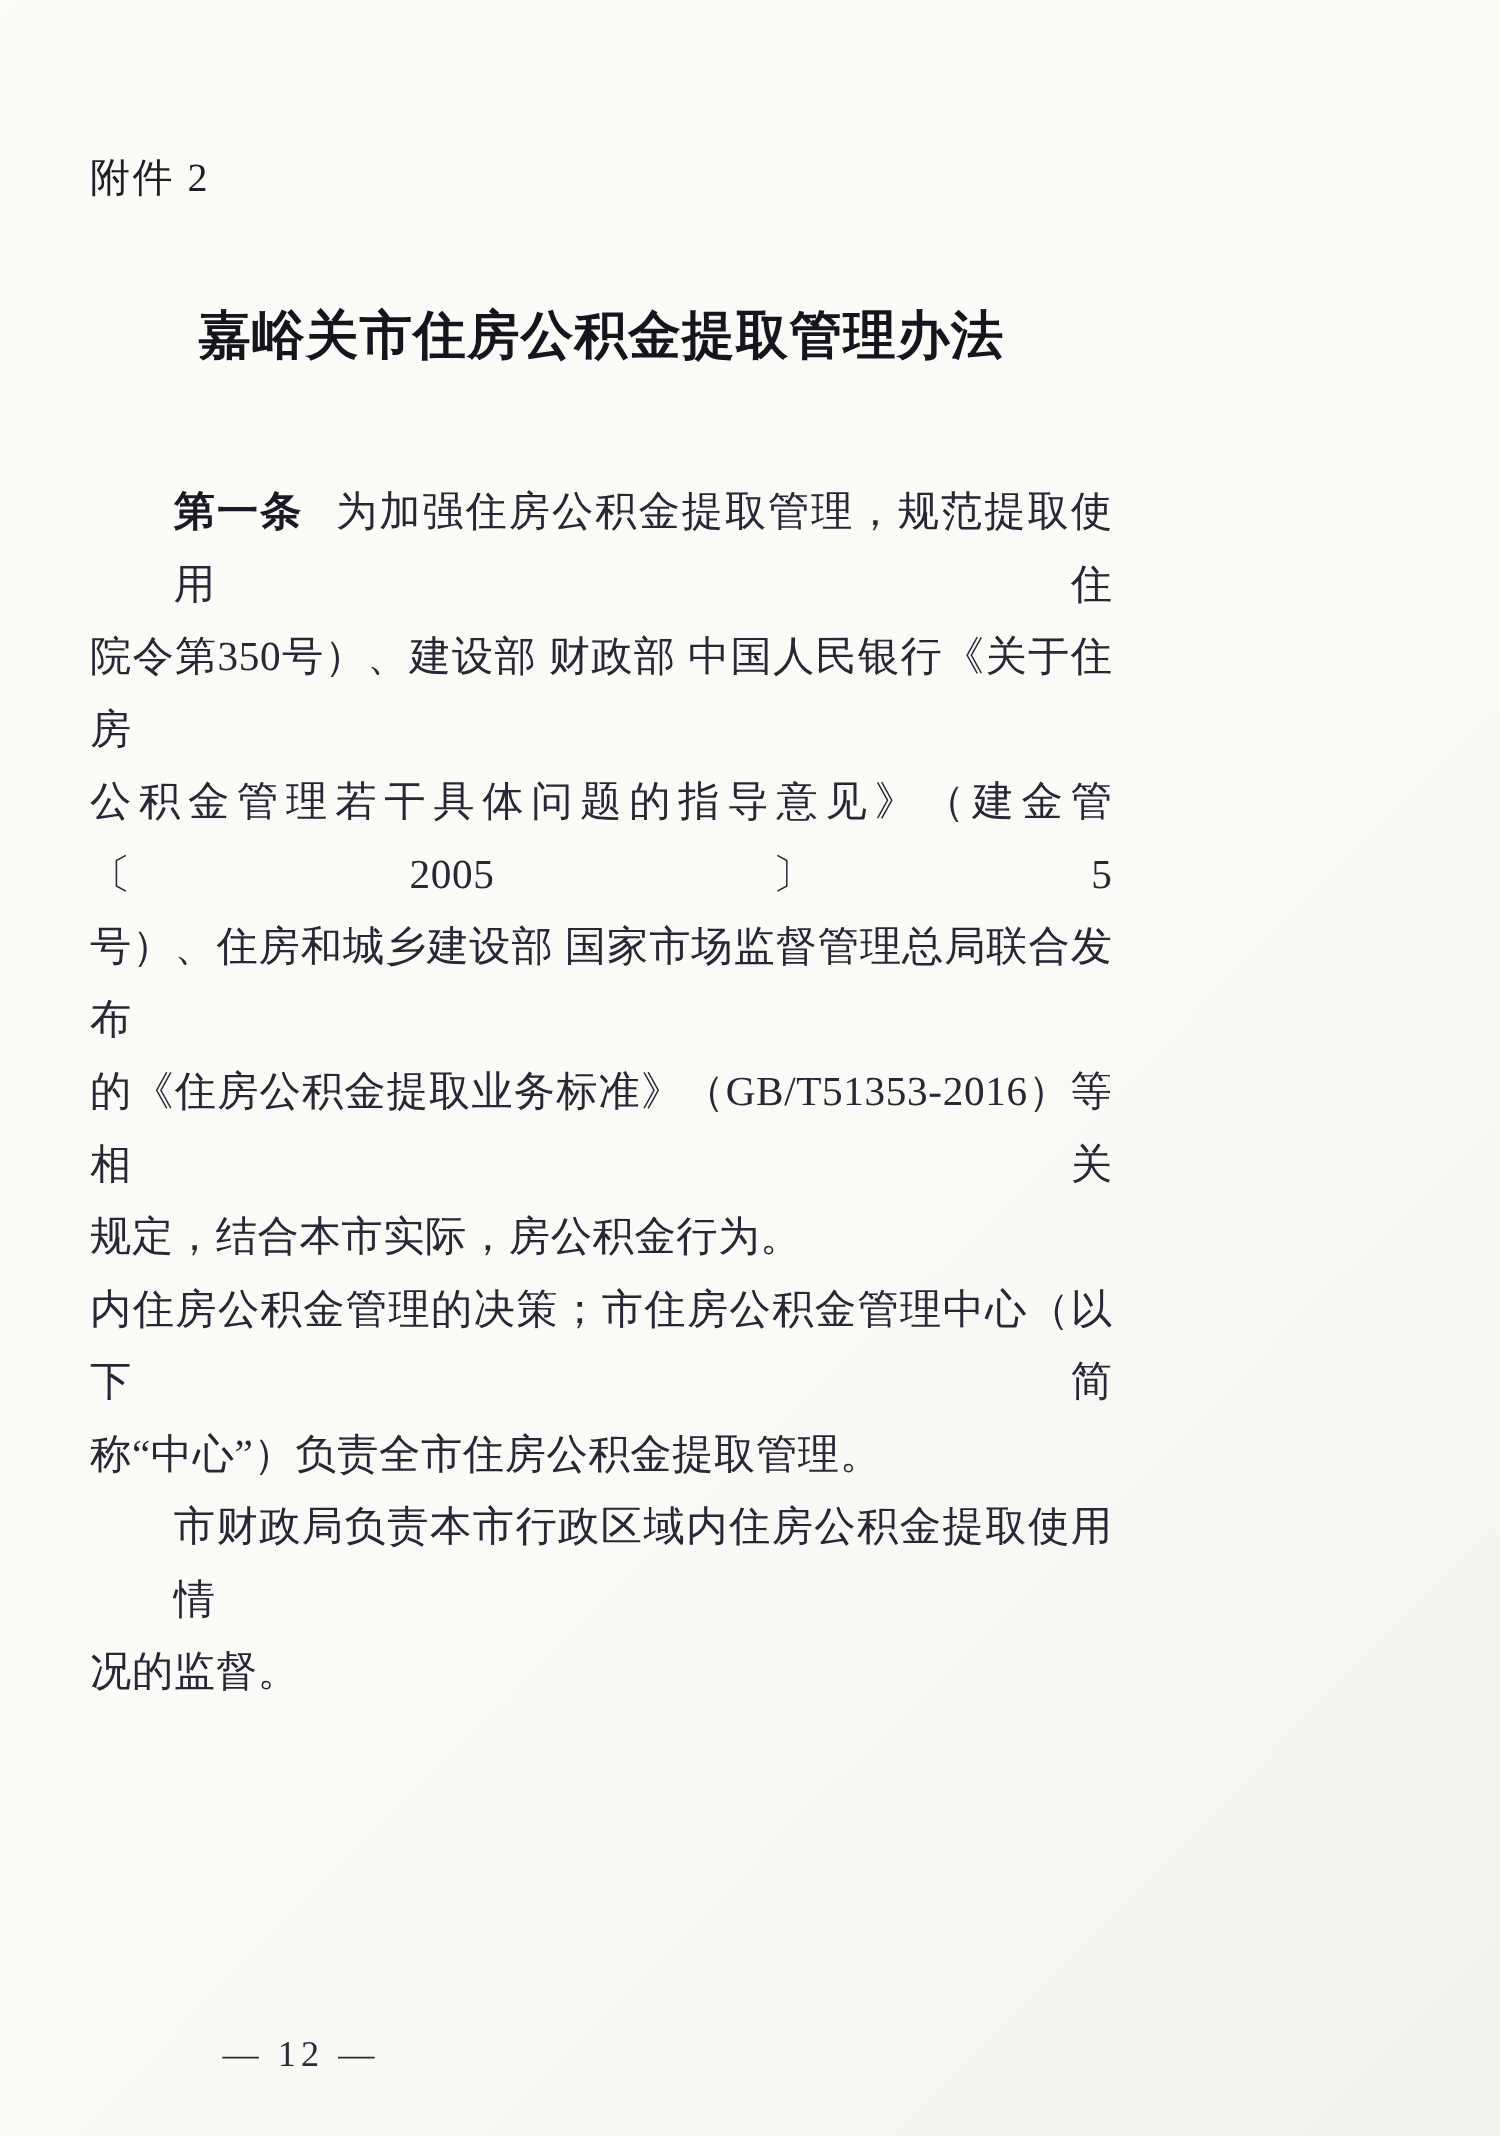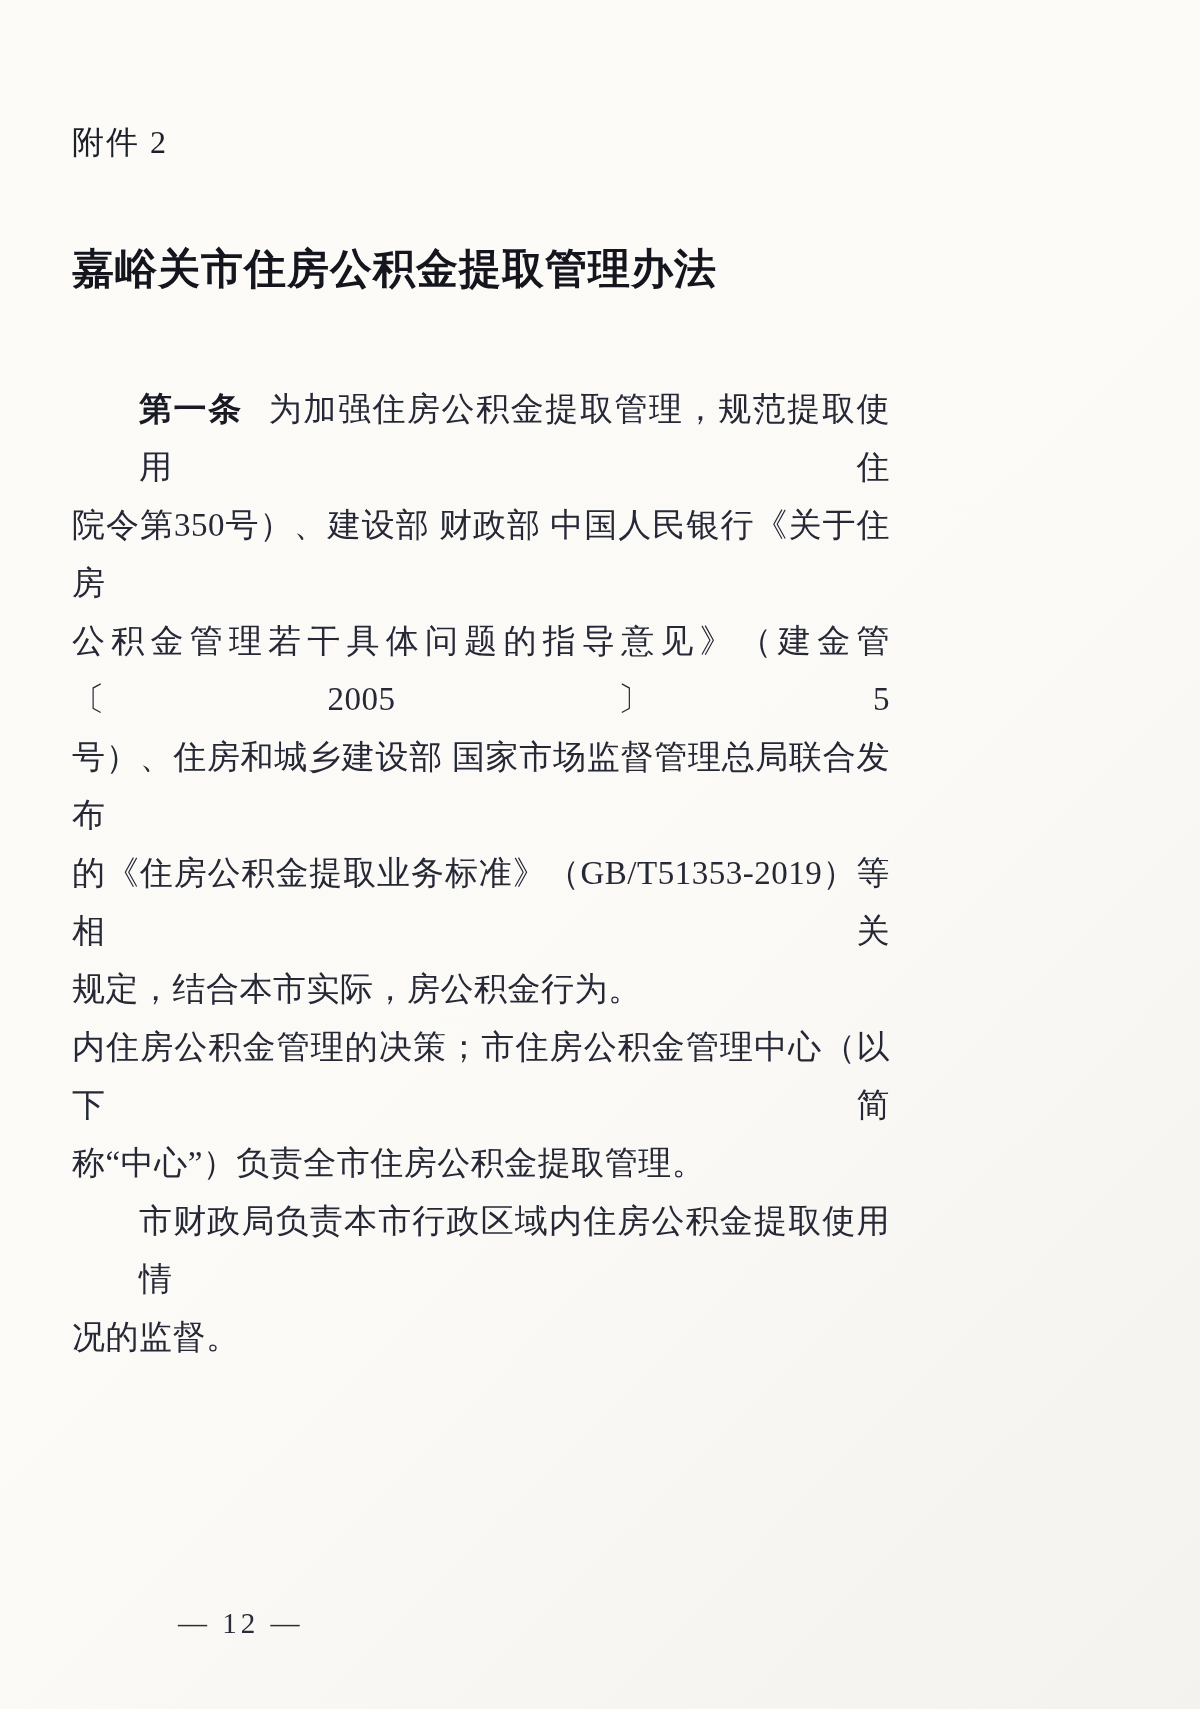--- a/index.html
+++ b/index.html
@@ -25,20 +25,21 @@
     font-size:32px;
     line-height:40px;
     letter-spacing:2px;
     color:#1e2029;
   }
   .doc-title{
     margin:80px 0 0 0;
     font-size:42px;
     line-height:54px;
     font-weight:700;
+    text-align:center;
     letter-spacing:1px;
     color:#14151d;
   }
   .chapter{
     margin:66px 0 0 0;
     font-size:33px;
     line-height:46px;
     font-weight:700;
     text-align:center;
     color:#191a23;
@@ -64,21 +65,21 @@
   }
   .term{
     font-weight:700;
     color:#191a23;
     margin-right:26px;
     font-family:"Liberation Sans","DejaVu Sans",sans-serif;
   }
   .page-number{
     position:absolute;
     left:178px;
-    bottom:69px;
+    bottom:48px;
     font-size:29px;
     letter-spacing:4px;
     color:#2a2c38;
   }
 </style>
 </head>
 <body>
 
 <div class="sheet">
   <div class="content">
@@ -87,21 +88,21 @@
 
     <h1 class="doc-title">嘉峪关市住房公积金提取管理办法</h1>
 
 
     <div class="doc-body">
 
       <div class="line fill indent"><span class="term">第一条</span><span>为加强住房公积金提取管理，规范提取使用住</span></div>
       <div class="line fill">院令第350号）、建设部 财政部 中国人民银行《关于住房</div>
       <div class="line fill">公积金管理若干具体问题的指导意见》（建金管〔2005〕5</div>
       <div class="line fill">号）、住房和城乡建设部 国家市场监督管理总局联合发布</div>
-      <div class="line fill">的《住房公积金提取业务标准》（GB/T51353-2019）等相关</div>
+      <div class="line fill">的《住房公积金提取业务标准》（GB/T51353-2016）等相关</div>
       <div class="line">规定，结合本市实际，房公积金行为。</div>
 
       <div class="line fill">内住房公积金管理的决策；市住房公积金管理中心（以下简</div>
       <div class="line">称“中心”）负责全市住房公积金提取管理。</div>
 
       <div class="line fill indent">市财政局负责本市行政区域内住房公积金提取使用情</div>
       <div class="line">况的监督。</div>
 
     </div>
 

